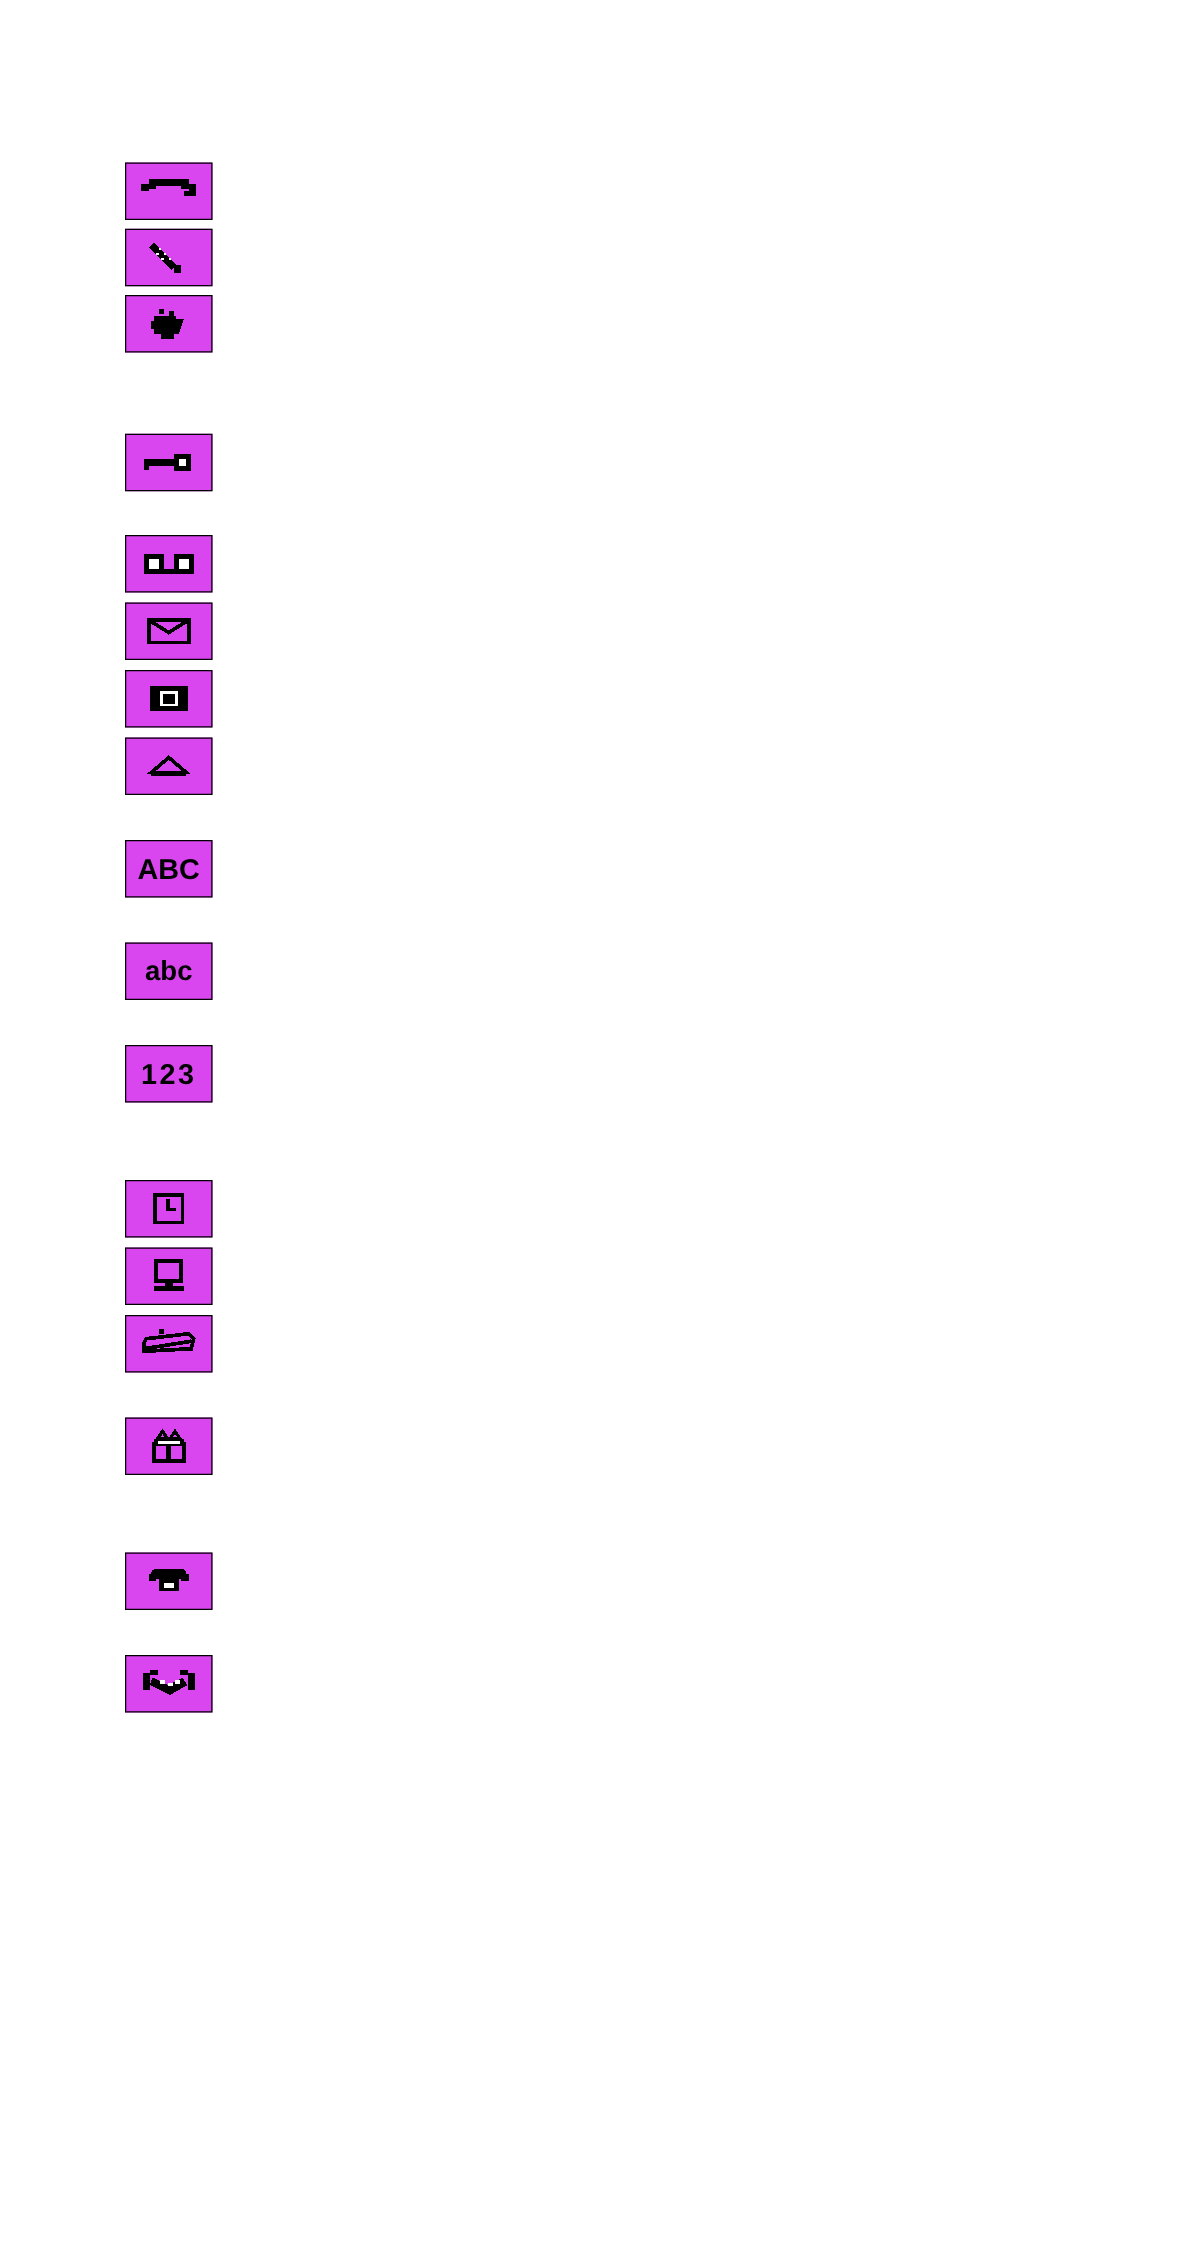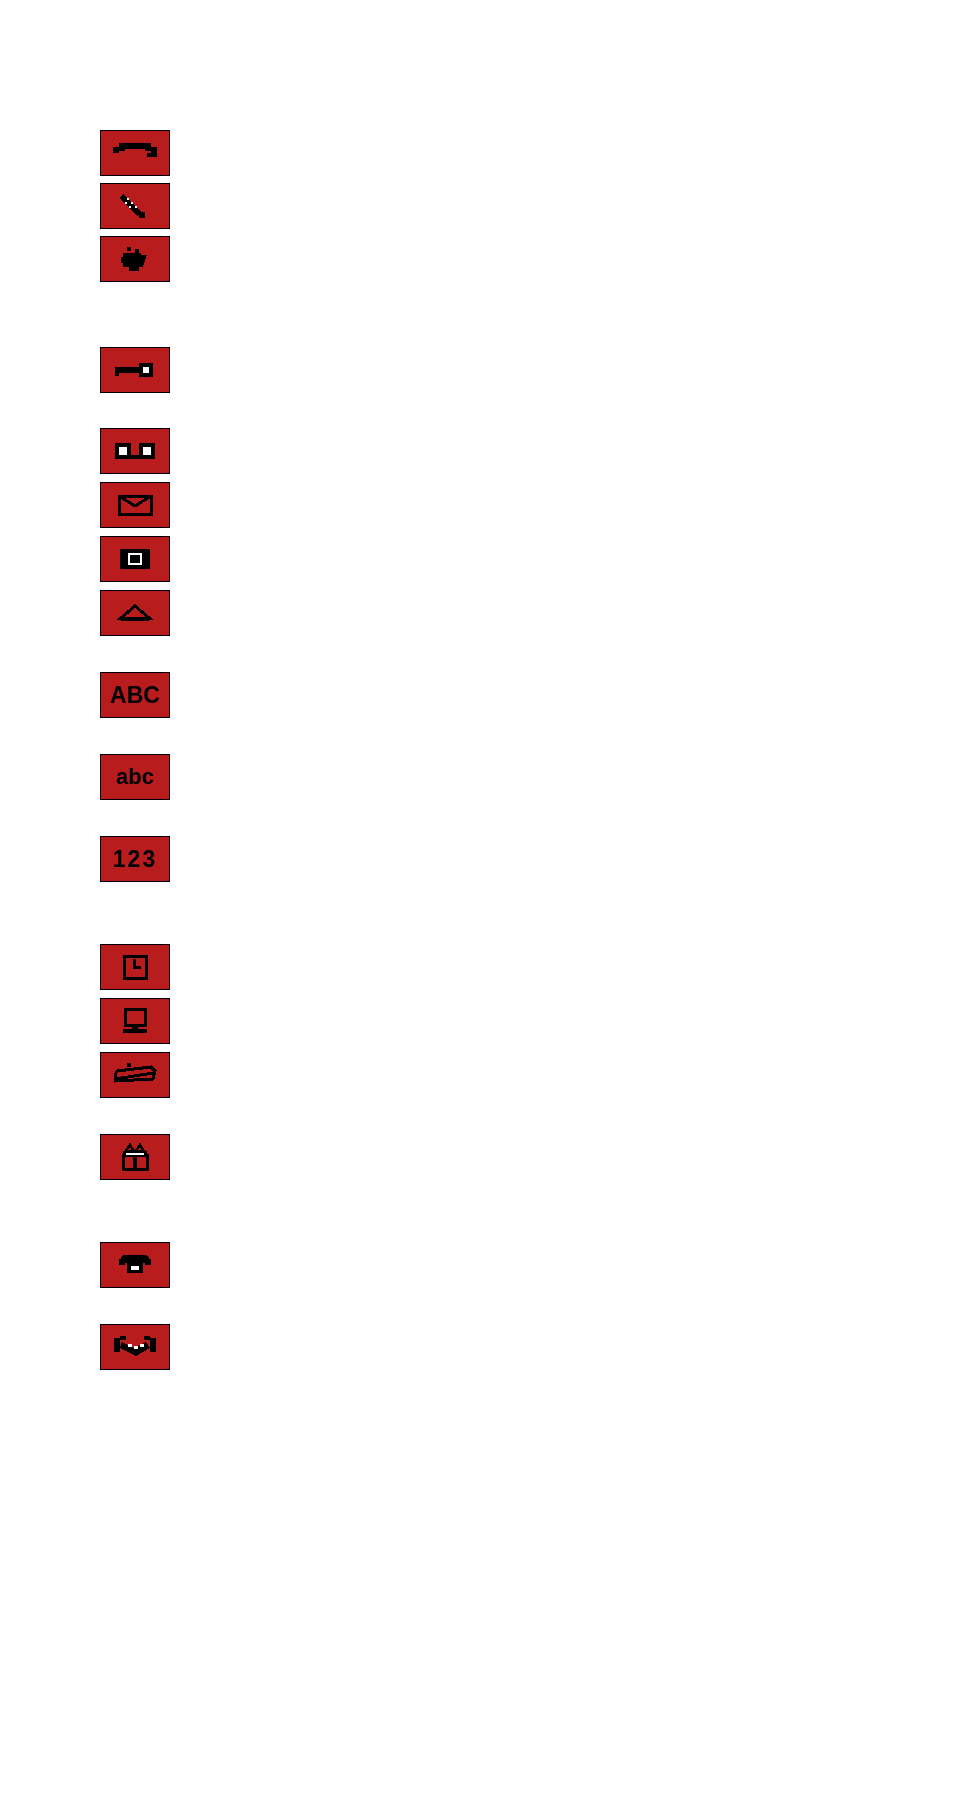--- a/index.html
+++ b/index.html
@@ -14,21 +14,21 @@
     position: relative;
     width: 954px;
     height: 1803px;
   }
   .icon-box {
     position: absolute;
     left: 100px;
     width: 70px;
     height: 46px;
     border: 1px solid #000;
-    background: #b91c1c;
+    background: #d946ef;
     box-sizing: border-box;
     display: flex;
     align-items: center;
     justify-content: center;
   }
   .text-label {
     font-family: Arial, Helvetica, sans-serif;
     font-weight: 900;
     color: #000;
     line-height: 1;

